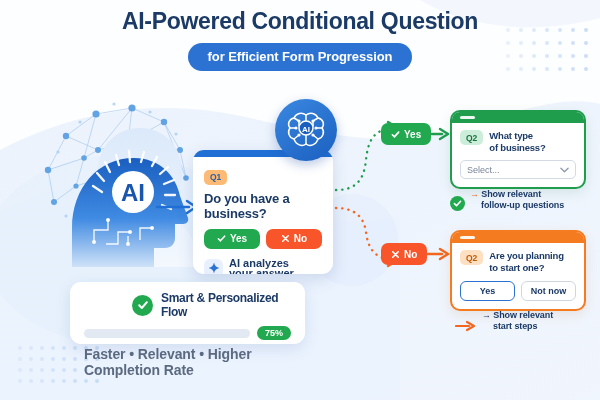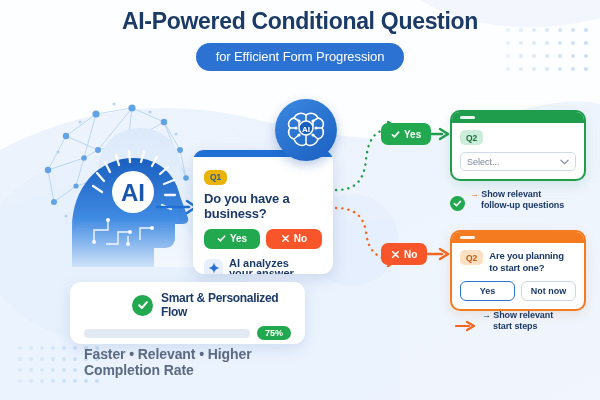--- a/index.html
+++ b/index.html
@@ -19,40 +19,40 @@
   
   .header{position:absolute;left:0;top:8px;width:600px;text-align:center;}
   .title{
     font-size:23px;line-height:26px;font-weight:bold;color:#1b3a66;
     letter-spacing:-.3px;margin:0;
   }
   .title .l2{display:block;}
   .subpill{
     display:inline-block;margin-top:9px;
     background:#2c72d3;color:#fff;border-radius:20px;
-    padding:6px 20px 7px;font-size:13px;font-weight:normal;letter-spacing:-.1px;
+    padding:6px 20px 7px;font-size:13px;font-weight:bold;letter-spacing:-.1px;
   }
 
   
   .aihead{position:absolute;left:36px;top:92px;width:170px;height:175px;}
 
   
   .q1card{
     position:absolute;left:193px;top:150px;width:140px;height:124px;
     background:#fff;border-radius:11px;
     box-shadow:0 5px 16px rgba(40,80,150,.17);
     overflow:hidden;
   }
   .q1card .topbar{height:7px;background:#1f6fd4;}
   .q1body{padding:9px 11px 0 11px;}
   .chip{
     display:inline-block;font-size:8.5px;font-weight:bold;
     padding:2.5px 6px;border-radius:5px;
   }
-  .chip.blue{background:#eab308;color:#2b5fa8;border-radius:6px;}
+  .chip.blue{background:#fdba74;color:#2b5fa8;}
   .q1q{font-size:13px;font-weight:bold;color:#1b3a66;margin-top:6px;letter-spacing:-.2px;}
   .q1btns{display:flex;gap:6px;margin-top:8px;}
   .btn-yn{
     flex:1;border-radius:7px;color:#fff;font-size:10px;font-weight:bold;
     display:flex;align-items:center;justify-content:center;gap:4px;height:20px;
   }
   .btn-yn.green{background:#22a94f;}
   .btn-yn.red{background:#f9552a;}
   .airow{display:flex;align-items:center;gap:6px;margin-top:9px;}
   .sparkbox{
@@ -409,20 +409,24 @@
     <span>No</span>
   </div>
 
   <div class="rcard green">
     <div class="hdr">
       <span class="dash"></span>
     </div>
     <div class="rbody">
       <div class="qline">
         <span class="chip grn">Q2</span>
+        <span class="rq">
+          <span>What type</span><br>
+          <span>of business?</span>
+        </span>
       </div>
       <div class="select">
         <span>Select...</span>
         <svg width="9" height="6" viewBox="0 0 10 6">
           <path d="M1,1 L5,5 L9,1" stroke="#8b97a8" stroke-width="1.4" fill="none" stroke-linecap="round" stroke-linejoin="round"></path>
         </svg>
       </div>
     </div>
   </div>
 

